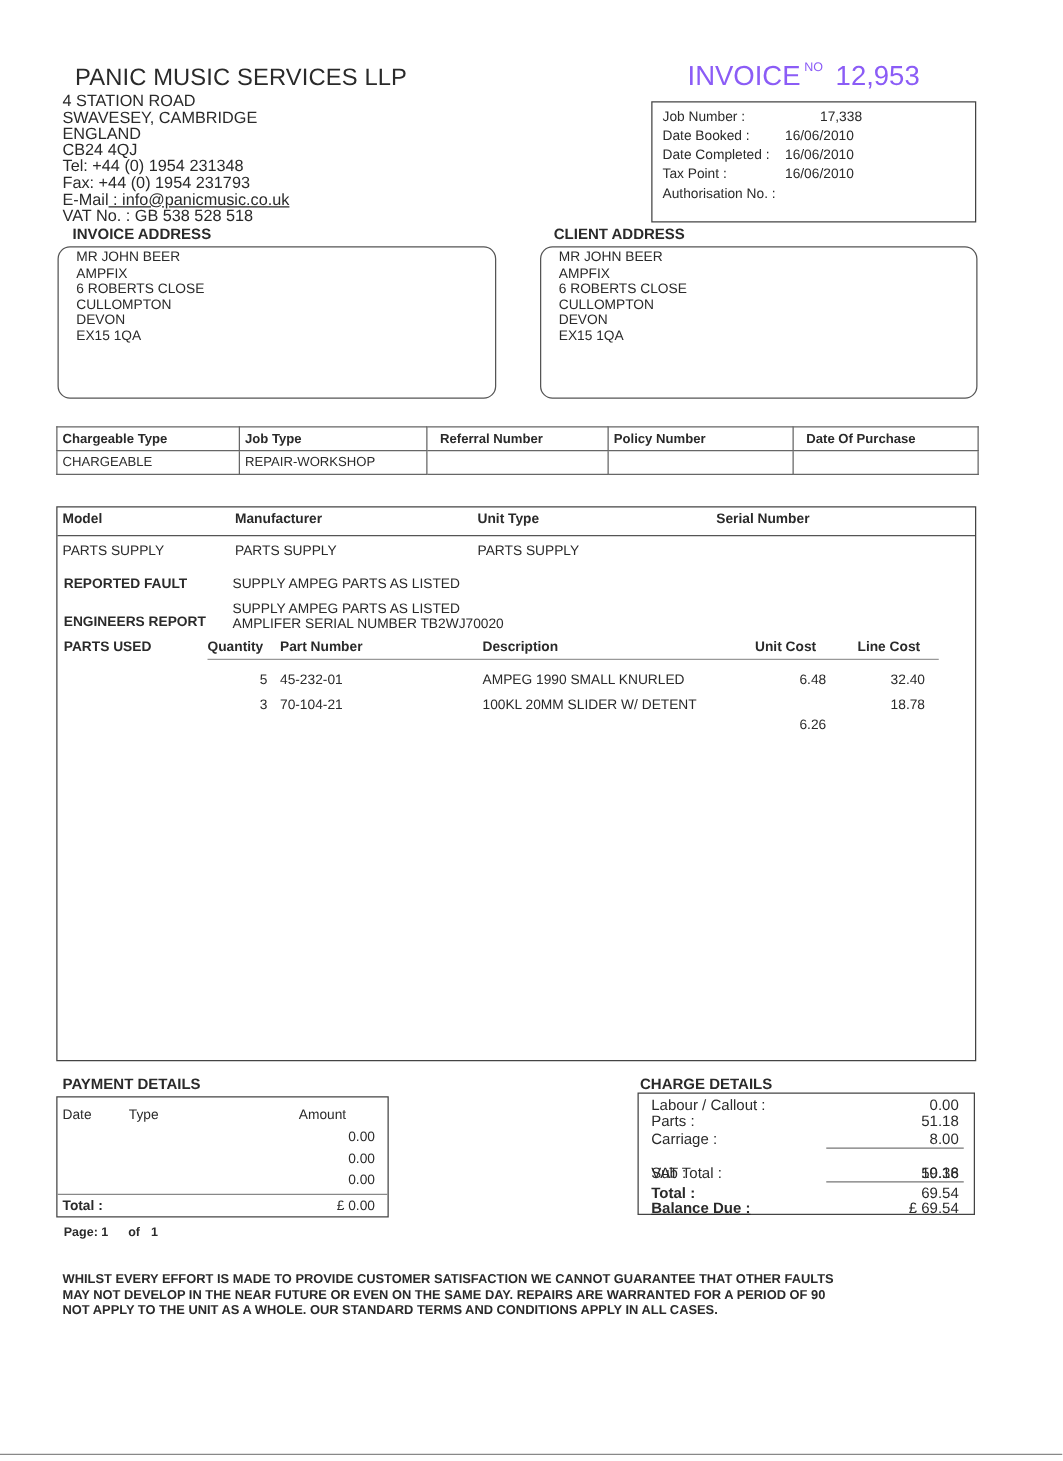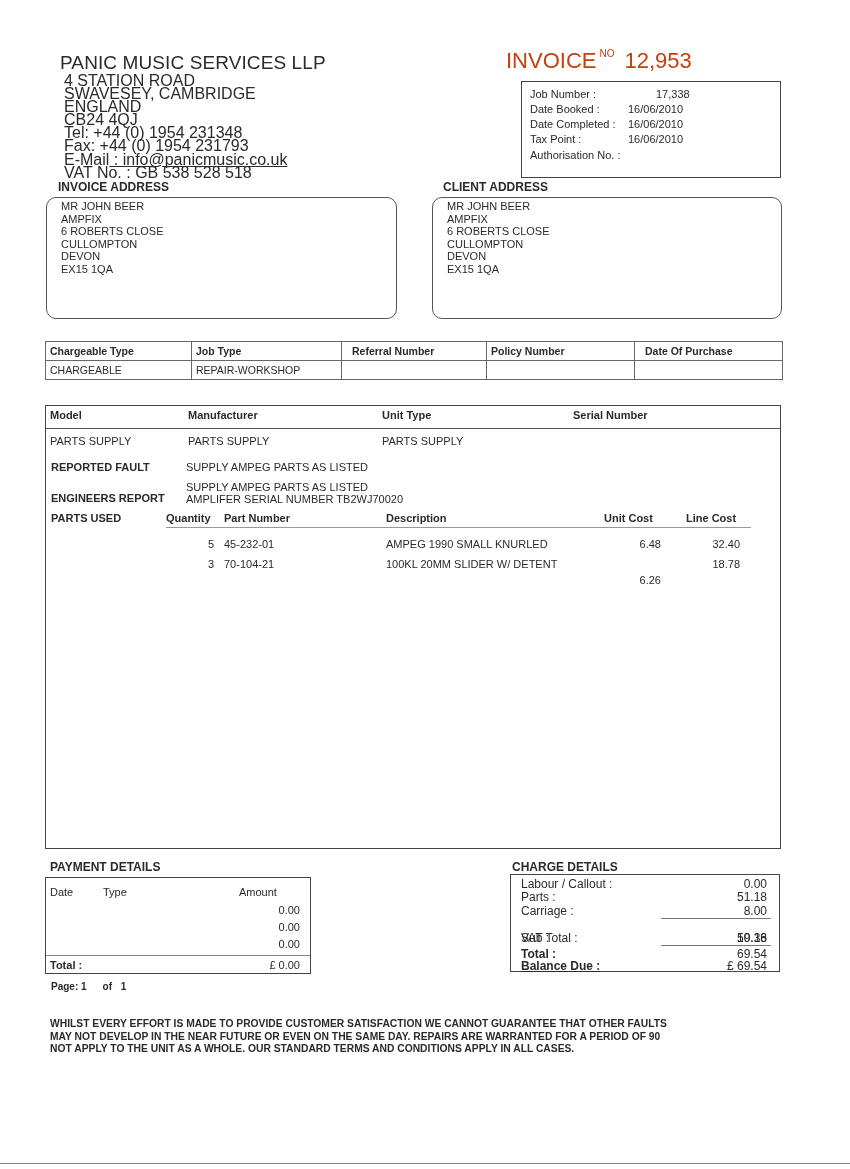--- a/index.html
+++ b/index.html
@@ -1,24 +1,24 @@
 <!DOCTYPE html>
 <html><head>
 <meta charset="utf-8">
 <style>
   html, body { margin: 0; padding: 0; background: #ffffff; }
   body { width: 850px; height: 1169px; position: relative; overflow: hidden;
          font-family: "Liberation Sans", sans-serif; color: #222; }
   .abs { position: absolute; }
   .co-name { left: 60px; top: 52px; font-size: 19px; color: #2a2a2a; letter-spacing: 0.1px; }
-  .co-lines { left: 64px; top: 74px; font-size: 16px; line-height: 13.1px; color: #2a2a2a; }
+  .co-lines { left: 50px; top: 74px; font-size: 13px; line-height: 13.1px; color: #2a2a2a; }
   .co-lines div { white-space: nowrap; }
   .email-link { text-decoration: underline; }
   .sec-title { font-size: 12px; font-weight: bold; color: #2a2a2a; }
-  .inv-title { left: 506px; top: 48px; font-size: 22px; color: #c2410c; white-space: nowrap; }
+  .inv-title { left: 550px; top: 48px; font-size: 22px; color: #8b5cf6; white-space: nowrap; }
   .inv-title sup { font-size: 10px; vertical-align: 11px; margin: 0 4px 0 3px; }
   .inv-title .num { margin-left: 6px; }
   .info-box { left: 521px; top: 81px; width: 258px; height: 95px; border: 1.5px solid #444; }
   .info-row { position: absolute; left: 8px; font-size: 11px; color: #2a2a2a; white-space: nowrap; }
   .info-row .lbl { display: inline-block; width: 98px; }
   .addr-box { border: 1.2px solid #555; border-radius: 10px; }
   .addr-lines { position: absolute; left: 14px; top: 2px; font-size: 11px; line-height: 12.6px; color: #2a2a2a; }
   table { border-collapse: collapse; }
   .grid-tbl { left: 45px; top: 341px; width: 738px; border: 1.5px solid #444; font-size: 10.5px; color: #2a2a2a; }
   .grid-tbl td { border: 1px solid #666; height: 18px; padding: 0 4px; }

